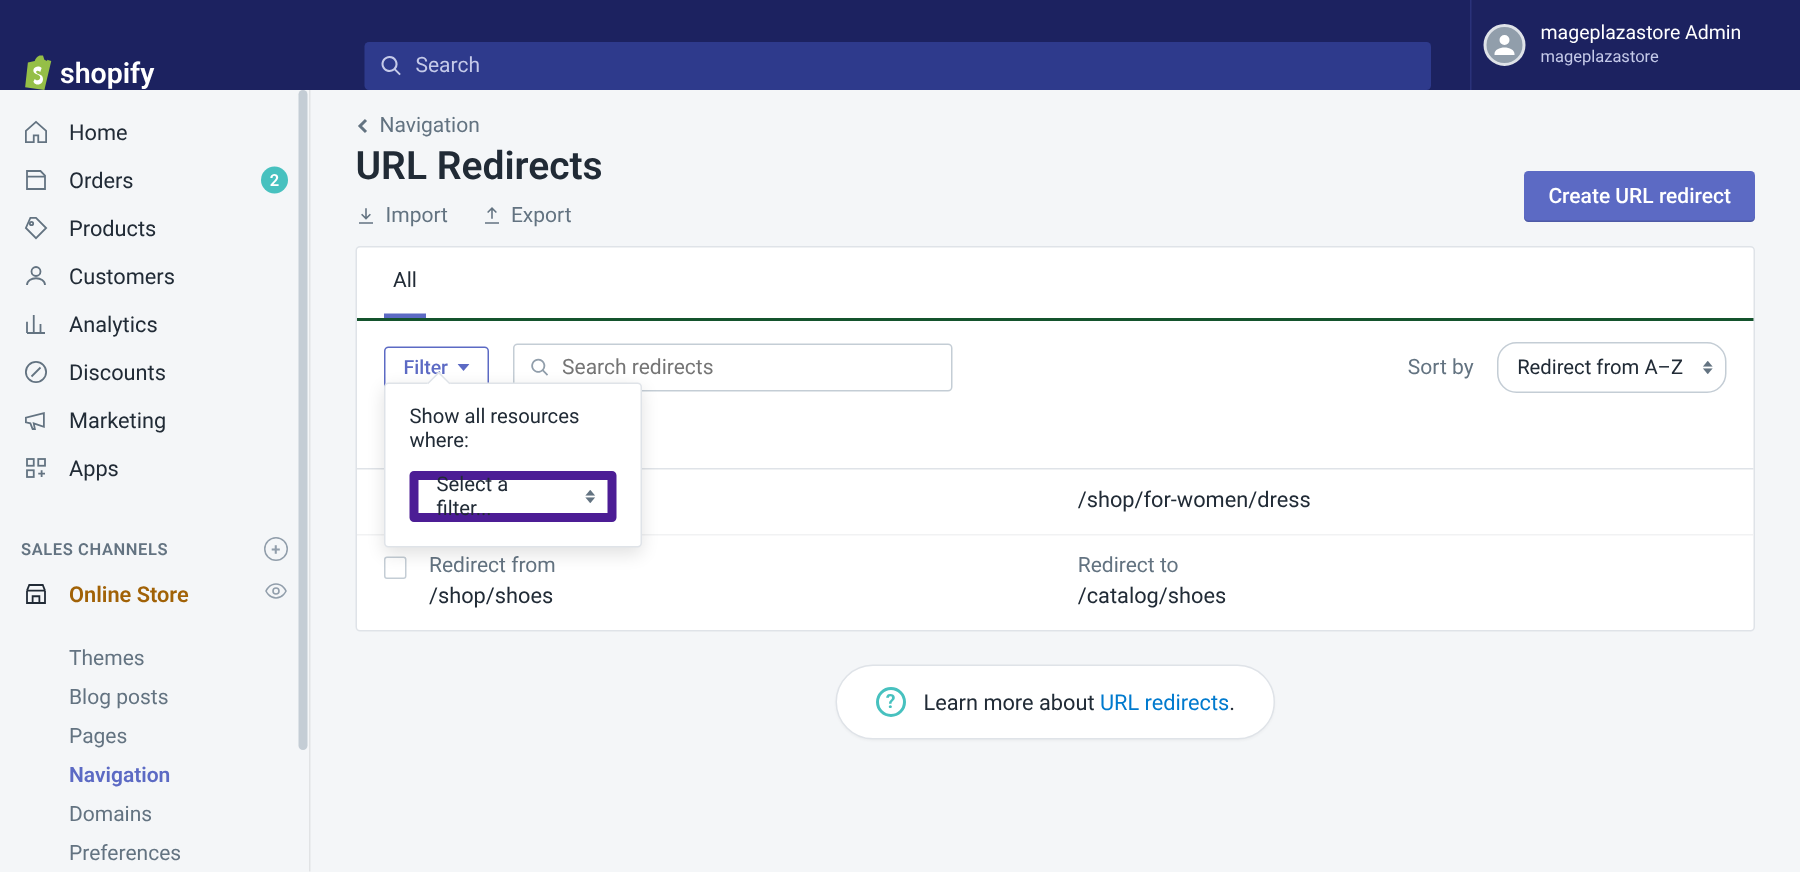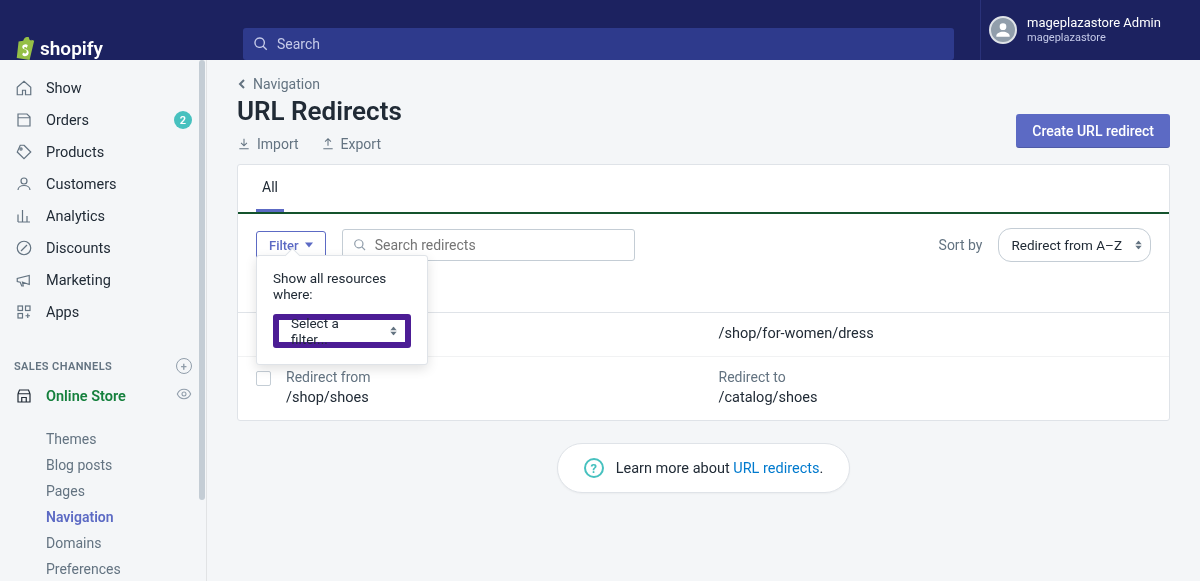--- a/index.html
+++ b/index.html
@@ -21,21 +21,21 @@
   .shell { display: flex; height: calc(581px - 47px); }
   .sidebar { width: 207px; background: #f4f6f8; border-right: 1px solid #e1e3e5; height: 100%; overflow-y: auto; position: relative; }
   .scroll-stub { position: absolute; top: 0; bottom: 0; right: 0; width: 8px; }
   .scroll-thumb { position: absolute; right: 1px; top: 0; width: 6px; height: 440px; background: #c4cdd5; border-radius: 3px; }
   .nav-list { list-style: none; padding: 12px 0; }
   .nav-item { display: flex; align-items: center; padding: 6px 14px; font-size: 14.5px; color: #212b36; gap: 12px; cursor: pointer; position: relative; }
   .nav-item .icon { width: 20px; height: 20px; display: flex; align-items: center; justify-content: center; }
   .nav-item .icon svg { width: 18px; height: 18px; fill: none; stroke: #637381; stroke-width: 1.6; }
   .nav-item .label { flex: 1; }
   .nav-item .badge { background: #47c1bf; color: #fff; font-size: 11px; width: 18px; height: 18px; border-radius: 9px; display: flex; align-items: center; justify-content: center; font-weight: 600; }
-  .nav-item.active { color: #15803d; font-weight: 600; }
+  .nav-item.active { color: #a16207; font-weight: 600; }
   .nav-item.active .icon svg { stroke: #212b36; }
   .section-title { display: flex; align-items: center; justify-content: space-between; padding: 18px 14px 6px; font-size: 11px; font-weight: 600; color: #637381; letter-spacing: 0.4px; }
   .section-title .plus { width: 16px; height: 16px; border: 1.5px solid #919eab; border-radius: 50%; display: flex; align-items: center; justify-content: center; font-size: 11px; color: #919eab; cursor: pointer; line-height: 1; }
   .nav-item .eye svg { width: 16px; height: 16px; stroke: #919eab; fill: none; stroke-width: 1.6; }
   .subnav { list-style: none; padding: 2px 0 6px; }
   .subnav li { padding: 5px 14px 5px 46px; font-size: 14px; color: #637381; cursor: pointer; }
   .subnav li.active { color: #5c6ac4; font-weight: 600; }
 
   .main { flex: 1; height: 100%; overflow: auto; background: #f4f6f8; padding: 0 0 30px 0; }
   .breadcrumb { display: flex; align-items: center; gap: 6px; padding: 16px 30px 4px; color: #637381; font-size: 14px; cursor: pointer; }
@@ -120,21 +120,21 @@
     <div class="scroll-stub">
         <div class="scroll-thumb"></div>
       </div>
     <ul class="nav-list">
       <li class="nav-item">
         <span class="icon">
             <svg viewBox="0 0 24 24">
               <path d="M3 11l9-8 9 8v10H14v-6h-4v6H3V11z"></path>
             </svg>
           </span>
-        <span class="label">Show</span>
+        <span class="label">Home</span>
       </li>
       <li class="nav-item">
         <span class="icon">
             <svg viewBox="0 0 24 24">
               <path d="M4 4h12l4 4v12H4V4z M4 9h16"></path>
             </svg>
           </span>
         <span class="label">Orders</span>
         <span class="badge">2</span>
       </li>

